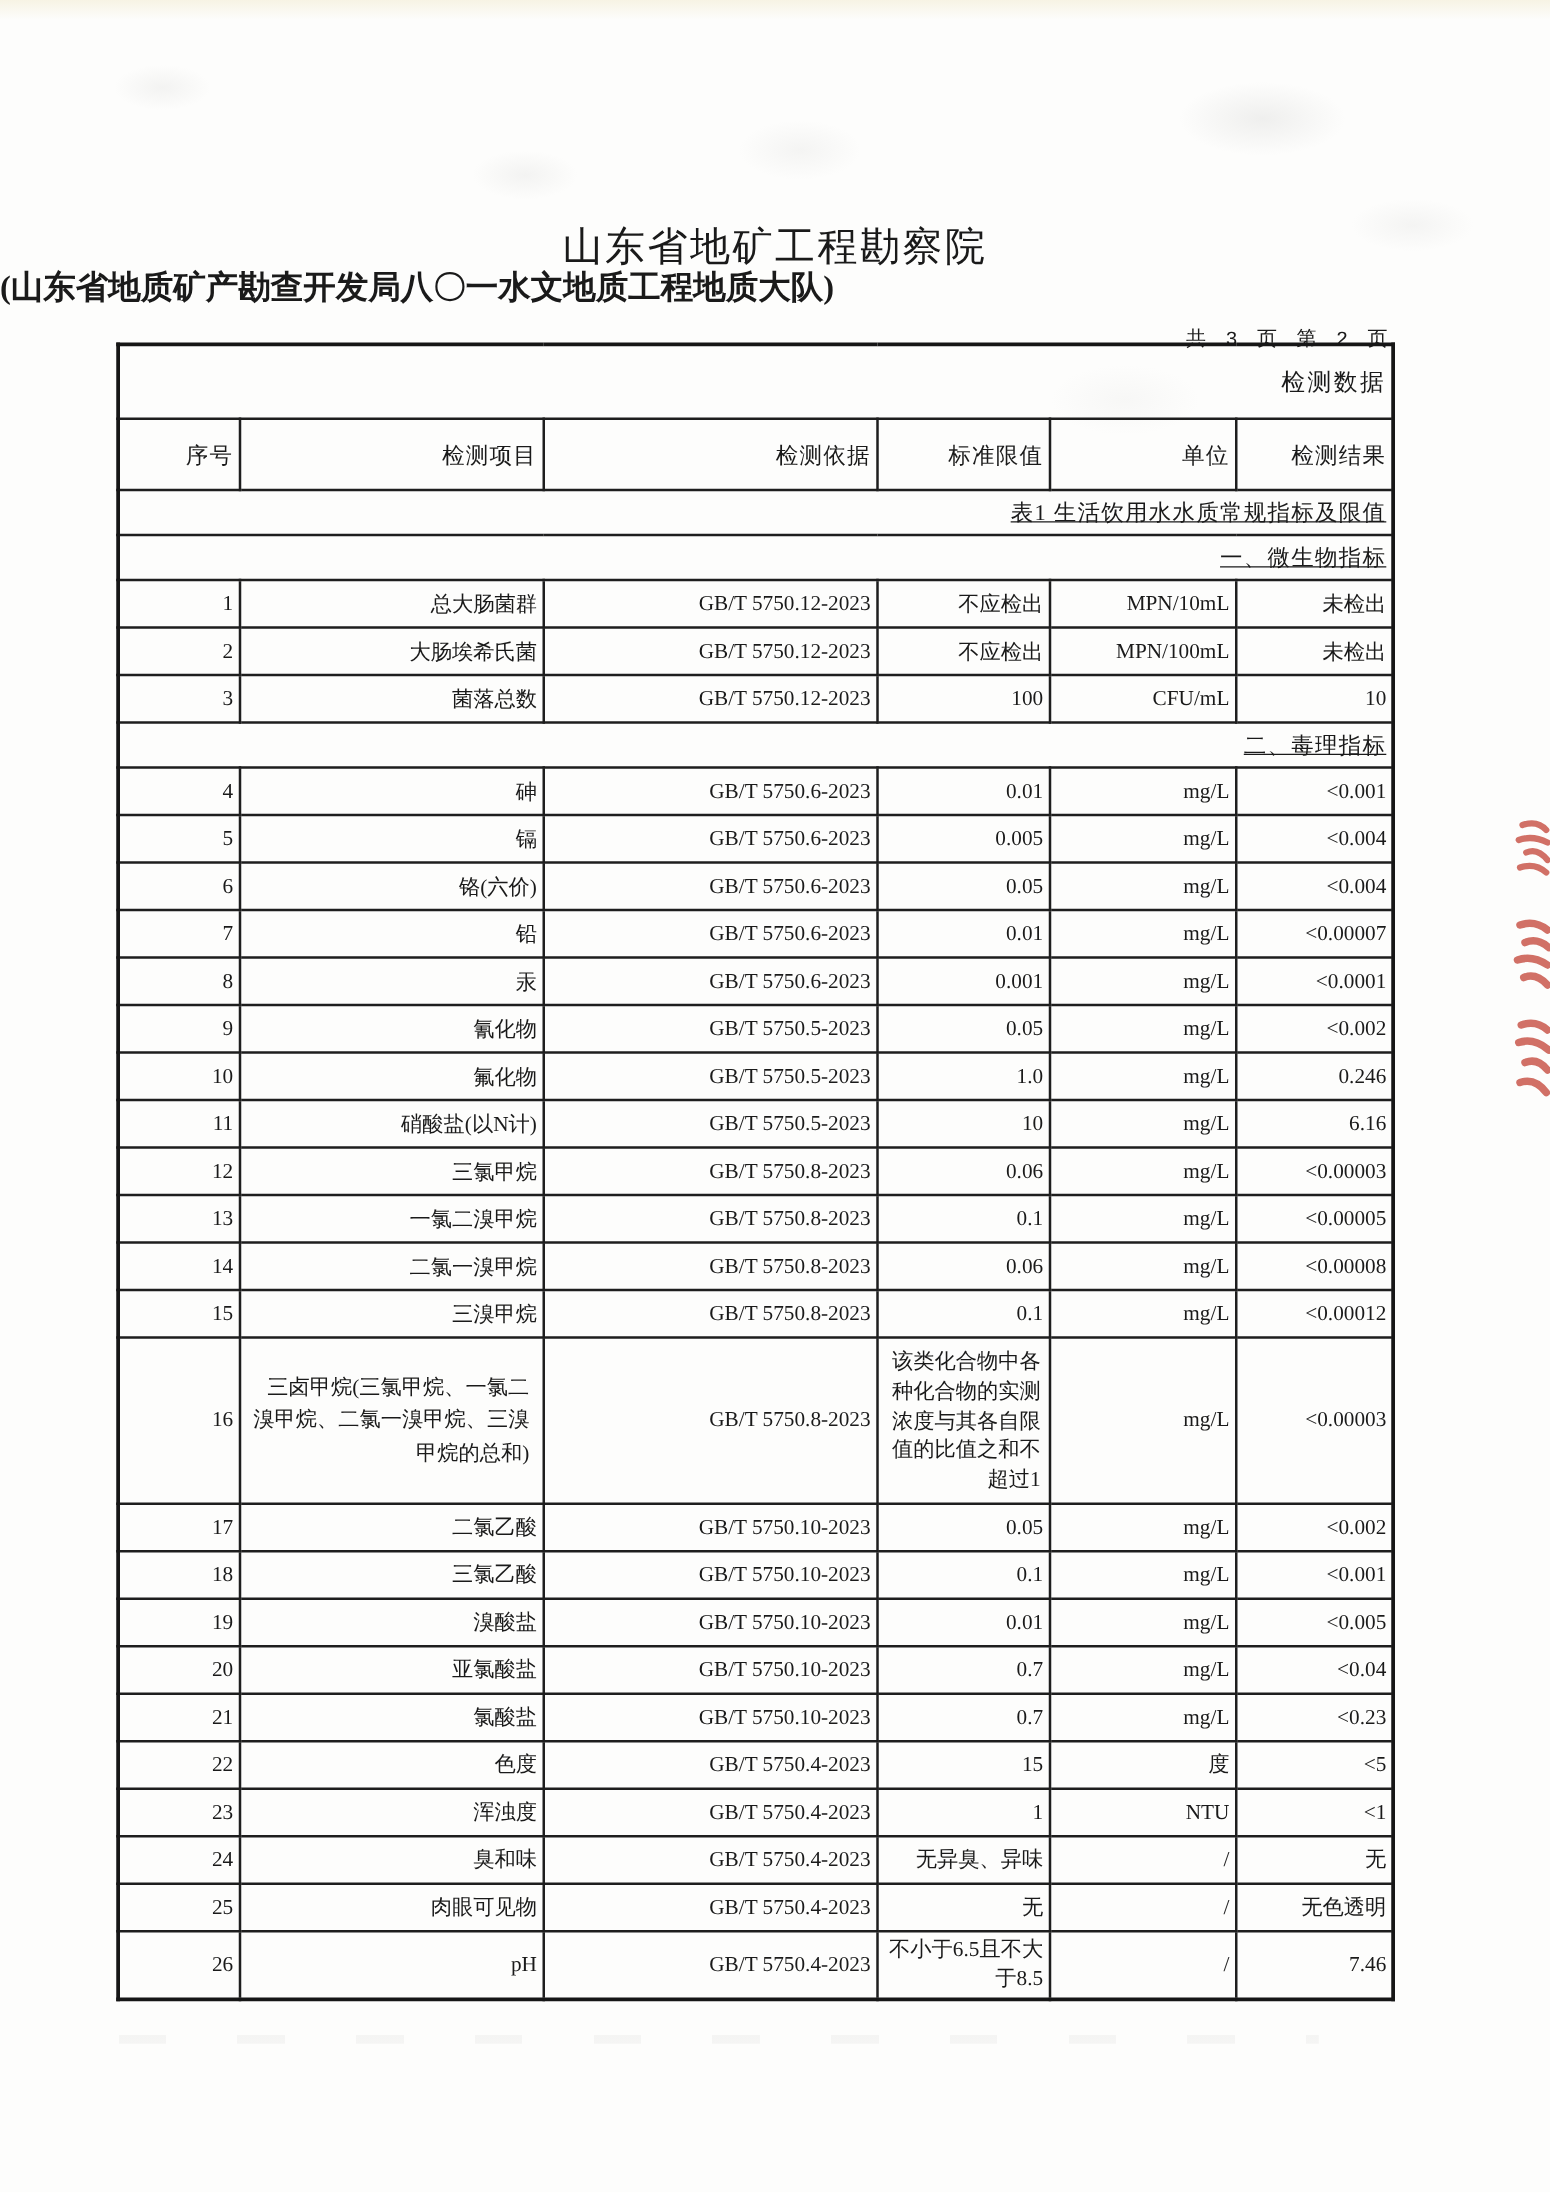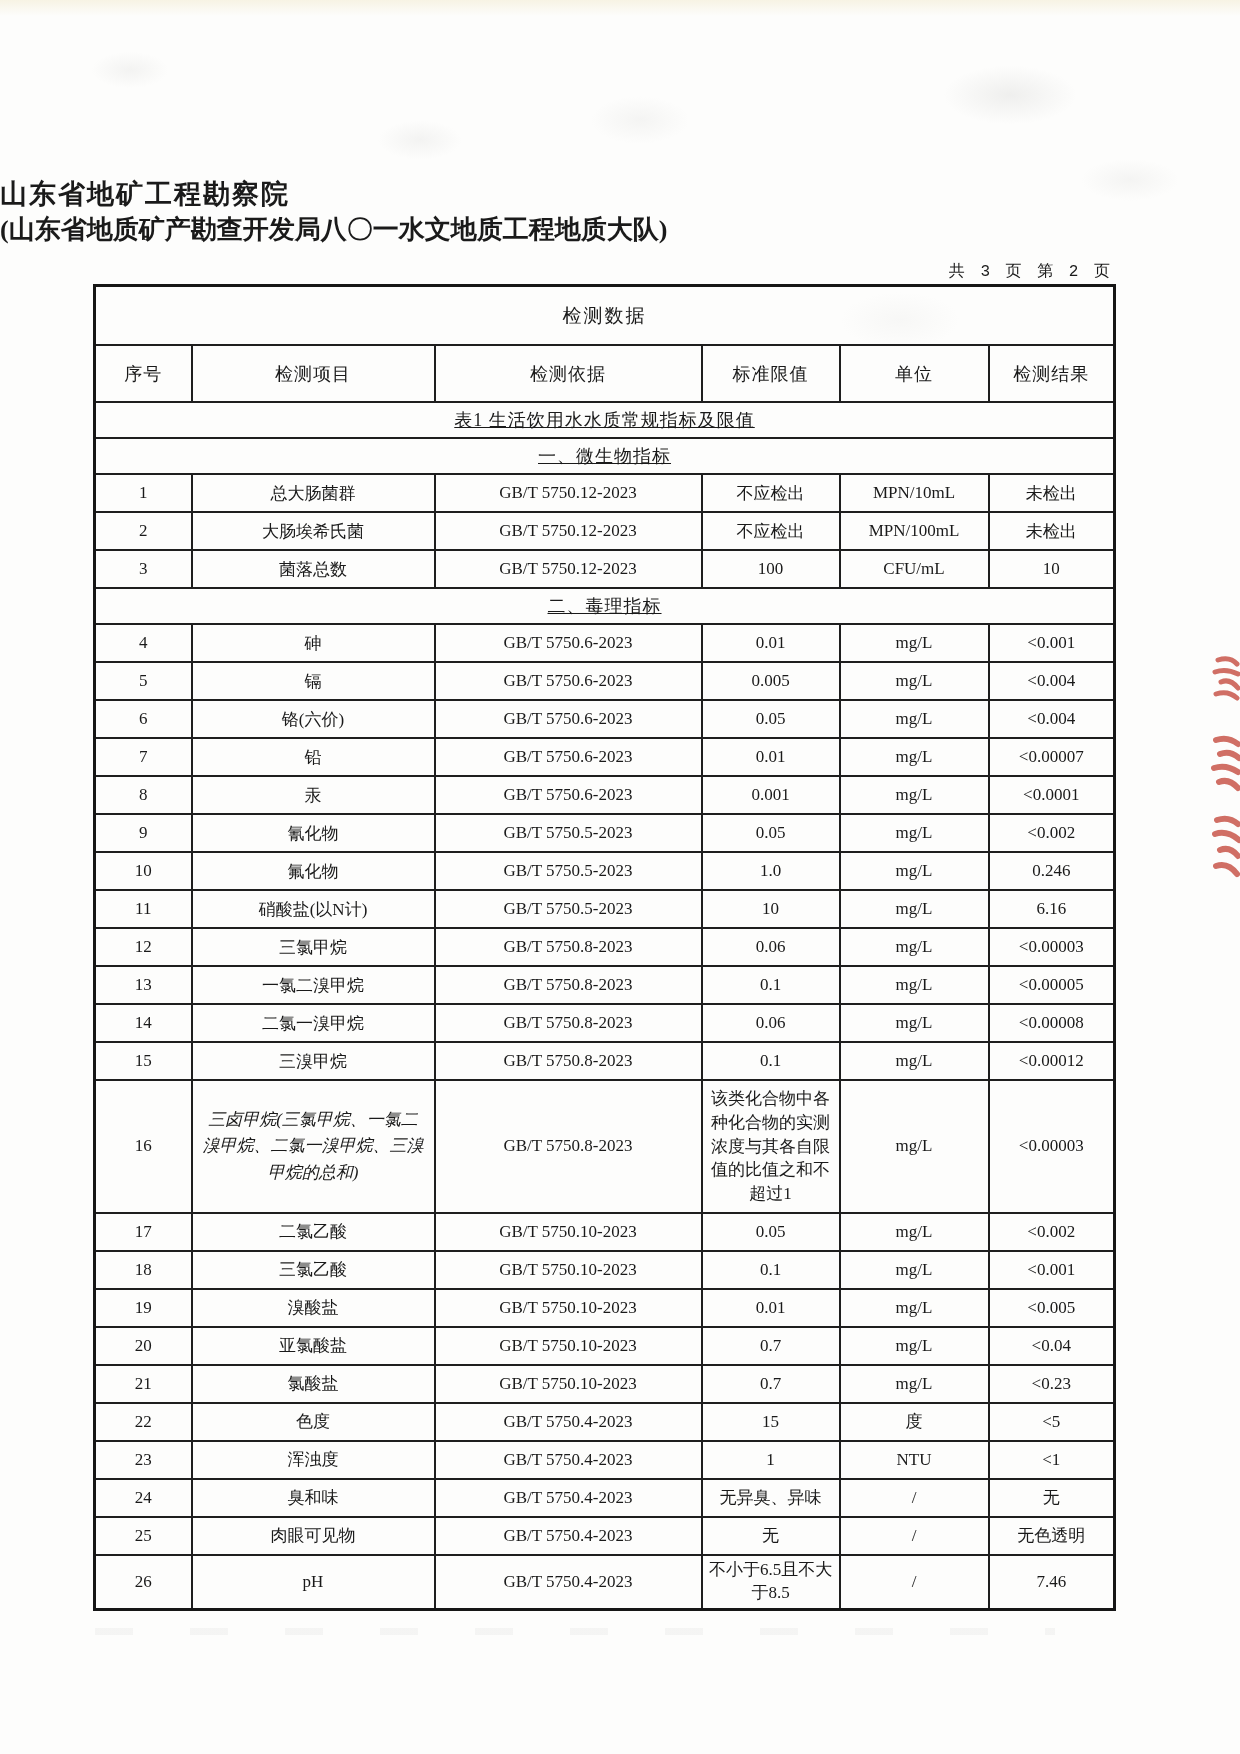--- a/index.html
+++ b/index.html
@@ -22,53 +22,53 @@
       radial-gradient(70px 30px at 1130px 180px, rgba(198,198,196,.16), transparent 70%),
       linear-gradient(#f7f3e4 0, rgba(247,243,228,0) 16px);
   }
   .smudge{
     position:absolute;left:95px;top:1628px;width:960px;height:7px;
     background:repeating-linear-gradient(90deg, rgba(168,168,166,.35) 0 38px, transparent 38px 95px);
     opacity:.28;pointer-events:none;
   }
   h1.title{
     position:absolute;top:176px;left:0;width:100%;
-    margin:0;text-align:left;
-    font-size:27px;font-weight:700;letter-spacing:2px;
+    margin:0;text-align:center;
+    font-size:32px;font-weight:400;letter-spacing:2px;
   }
   h2.subtitle{
     position:absolute;top:212px;left:0;width:100%;
     margin:0;
     font-size:26px;font-weight:700;letter-spacing:0px;
   }
   .page-note{
     position:absolute;top:261px;left:0;width:1113px;
     text-align:right;font-size:16px;letter-spacing:3px;font-family:Liberation Mono, monospace;
   }
   table.report{
-    position:absolute;left:93px;top:284px;
+    position:absolute;left:93px;top:274px;
     width:1020px;
     border-collapse:collapse;table-layout:fixed;
-    text-align:center;font-size:17px;
+    text-align:right;font-size:17px;
     border:3px solid #161616;
   }
   table.report td, table.report th{
     border:2px solid #1e1e1e;
     padding:0 4px;
     font-weight:normal;
     overflow:hidden;
     word-break:break-all;
   }
   tr.caption-row td{height:57px;font-size:19px;letter-spacing:2px;}
   tr.header-row th{height:55px;font-size:18px;letter-spacing:1px;}
   tr.sec{height:36px;text-decoration:underline;}
   tr.sec td{font-size:18px;letter-spacing:1px;}
   tr.r{height:38px;}
   tr.tall16{height:123px;}
-  tr.tall16 td.c1{line-height:1.55;padding:6px 10px;font-style:italic;}
+  tr.tall16 td.c1{line-height:1.55;padding:6px 10px;}
   tr.tall16 td.c3{line-height:1.4;padding:6px 6px;}
   tr.r26{height:54px;}
   tr.r26 td.c3{line-height:1.35;padding:3px 4px;}
   .stamp{
     position:absolute;right:0;top:648px;width:30px;height:245px;
     pointer-events:none;
   }
 </style>
 </head>
 <body>

